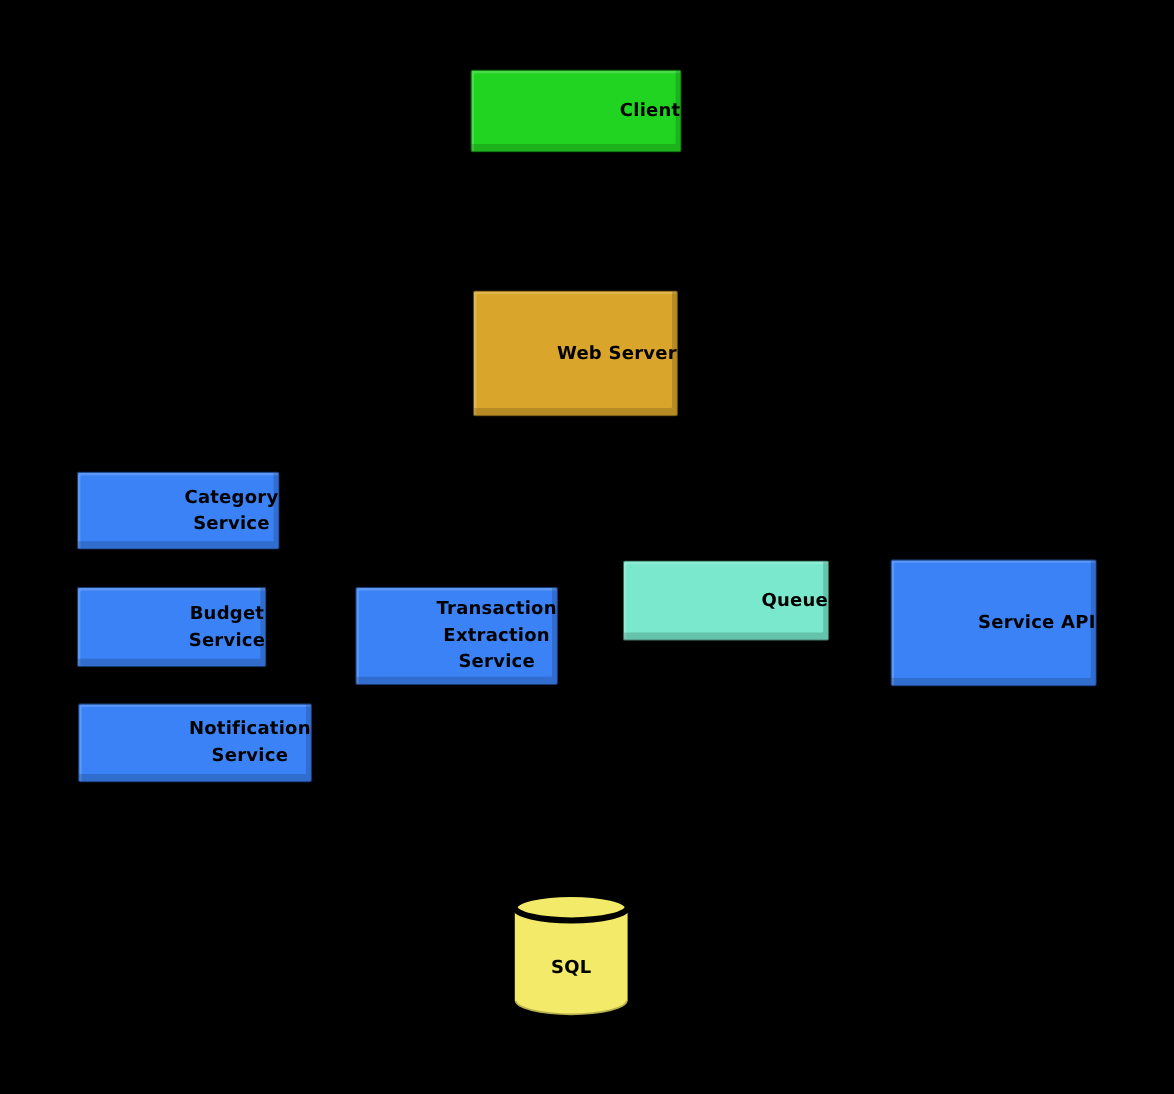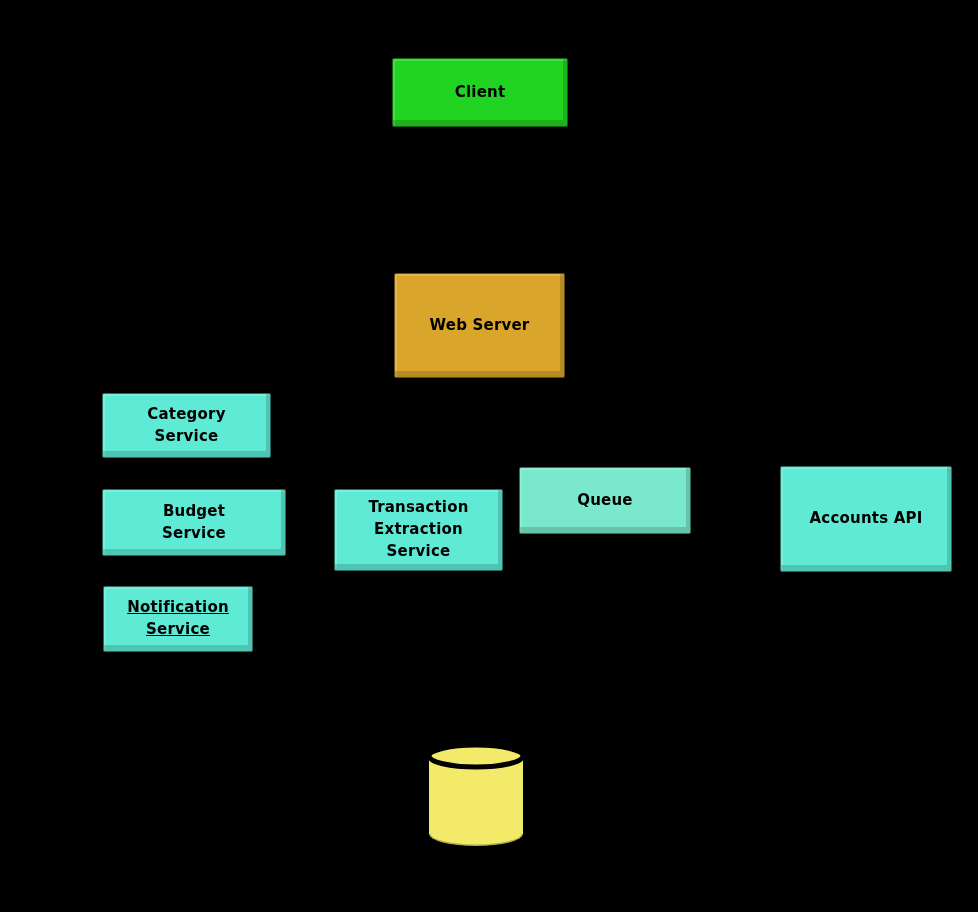--- a/index.html
+++ b/index.html
@@ -20,32 +20,33 @@
     display: flex;
     align-items: center;
     justify-content: center;
     text-align: center;
     box-sizing: border-box;
   }
   .box {
     border: 1px solid rgba(0,0,0,0.55);
     border-radius: 2px;
     box-shadow: inset -4px -6px 0 rgba(0,0,0,0.16), inset 2px 2px 0 rgba(255,255,255,0.18);
+    justify-content: flex-end;
   }
   .label {
     font-weight: bold;
     font-size: 15px;
     line-height: 1.45;
     color: #000000;
     white-space: pre-line;
     letter-spacing: 0.2px;
   }
   .green  { background: #22d422; }
-  .gold   { background: #d9a62b; margin-top: 31px; }
-  .orange { background: #5eead4; margin-left: 38px; }
+  .gold   { background: #d9a62b; }
+  .orange { background: #3b82f6; }
   .teal   { background: #79e8cc; }
 
   .cylinder {
     position: absolute;
   }
   .cylinder svg {
     display: block;
   }
   .cylinder .label {
     position: absolute;
@@ -56,22 +57,22 @@
     display: flex;
     align-items: center;
     justify-content: center;
     text-align: center;
   }
 
   
   .pos-client        { left: 392px; top: 58px;  width: 176px; height: 69px; }
   .pos-web-server    { left: 394px; top: 242px; width: 171px; height: 105px; }
   .pos-category      { left: 64px;  top: 393px; width: 169px; height: 65px; }
-  .pos-budget        { left: 64px;  top: 489px; width: 184px; height: 67px; }
-  .pos-notification  { left: 65px;  top: 586px; width: 150px; height: 66px; text-decoration: underline; }
+  .pos-budget        { left: 64px;  top: 489px; width: 158px; height: 67px; }
+  .pos-notification  { left: 65px;  top: 586px; width: 195px; height: 66px; }
   .pos-transaction   { left: 296px; top: 489px; width: 169px; height: 82px; }
   .pos-queue         { left: 519px; top: 467px; width: 172px; height: 67px; }
   .pos-accounts-api  { left: 742px; top: 466px; width: 172px; height: 106px; }
   .pos-sql           { left: 426px; top: 742px; width: 100px; height: 106px; }
   .pos-object-store  { left: 619px; top: 742px; width: 101px; height: 106px; }
 </style>
 </head>
 <body>
 
 <div class="canvas">
@@ -103,25 +104,26 @@
     <span class="label">Transaction
 Extraction
 Service</span>
   </div>
 
   <div class="node box teal pos-queue">
     <span class="label">Queue</span>
   </div>
 
   <div class="node box orange pos-accounts-api">
-    <span class="label">Accounts API</span>
+    <span class="label">Service API</span>
   </div>
 
   <div class="cylinder pos-sql">
     <svg width="100" height="106" viewBox="0 0 100 106">
       <path d="M3 14 v78 a47 12 0 0 0 94 0 v-78 Z" fill="#f2ea68"></path>
       <path d="M3 92 a47 12 0 0 0 94 0" fill="none" stroke="rgba(0,0,0,0.25)" stroke-width="3"></path>
       <ellipse cx="50" cy="14" rx="47" ry="11" fill="#f2ea68" stroke="#000000" stroke-width="5"></ellipse>
     </svg>
+    <span class="label">SQL</span>
   </div>
 
 
 </div>
 
 </body></html>

